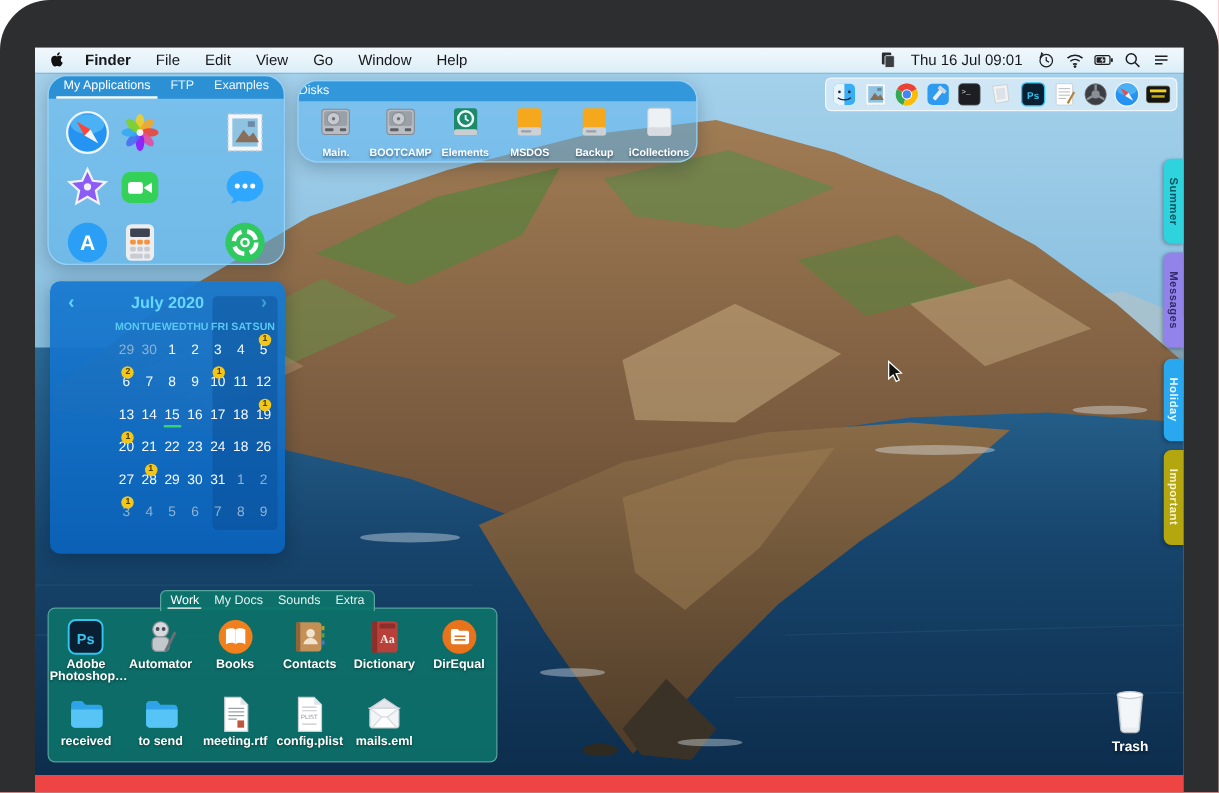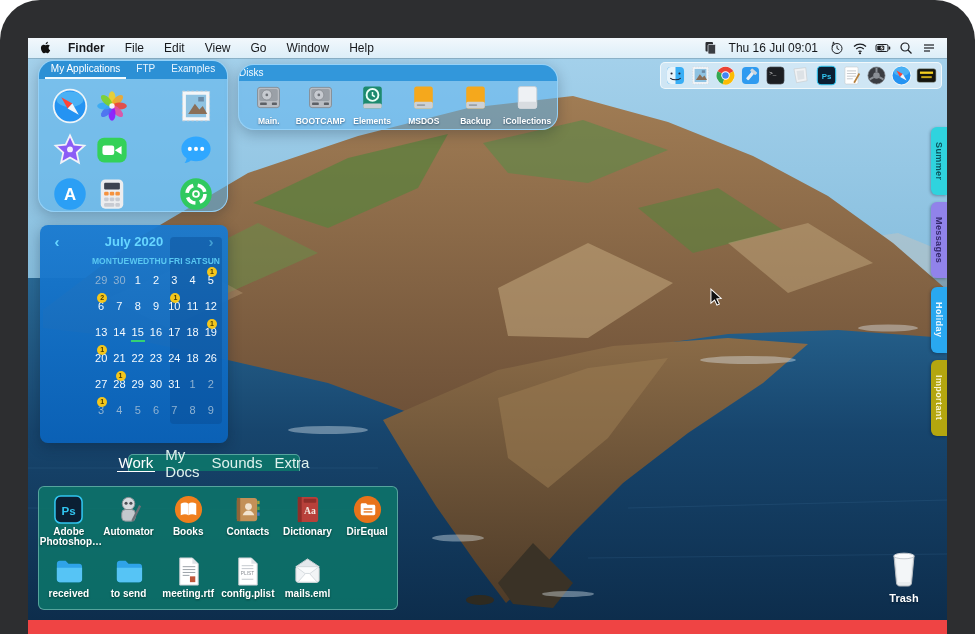--- a/index.html
+++ b/index.html
@@ -53,21 +53,21 @@
   .weekend-shade { position:absolute; right:-2px; top:-16px; width:52px; bottom:0; background:rgba(9,70,140,.38); border-radius:4px; z-index:0; }
   .cal-week { height:26px; position:relative; z-index:2; }
   .cal-cell { position:relative; display:flex; align-items:center; justify-content:center; font-size:11px; color:#f4fafe; }
   .cal-cell.muted { color:#8fb2d2; }
   .cal-cell .num { padding:1px 1px 2px; border-bottom:2px solid transparent; }
   .cal-cell.today .num { border-bottom-color:#35d173; }
   .badge { position:absolute; top:-1px; right:3px; min-width:10px; height:10px; border-radius:6px; background:#f3c61c; color:#4a3c00; font-size:7px; font-weight:bold; line-height:10px; text-align:center; padding:0 1px; }
 
   
   .bottom-panel { position:absolute; left:10px; top:448px; width:360px; height:124px; background:rgba(13,116,106,.88); border:1px solid rgba(160,220,210,.5); border-radius:6px; z-index:10; }
-  .bp-tabs { position:absolute; left:100px; top:416px; width:172px; height:17px; background:rgba(13,116,106,.92); border:1px solid rgba(160,220,210,.5); border-bottom:none; border-radius:5px 5px 0 0; display:flex; align-items:center; justify-content:center; gap:8px; font-size:15px; color:#dff2ee; z-index:11; }
+  .bp-tabs { position:absolute; left:100px; top:434px; width:172px; height:17px; background:rgba(13,116,106,.92); border:1px solid rgba(160,220,210,.5); border-bottom:none; border-radius:5px 5px 0 0; display:flex; align-items:center; justify-content:center; gap:8px; font-size:10px; color:#dff2ee; z-index:11; }
   .bp-tab { border-bottom:1.5px solid transparent; padding:0 2px; }
   .bp-tab.active { color:#fff; border-bottom-color:#fff; }
   .bp-row { display:grid; grid-template-columns:repeat(6,1fr); padding-top:7px; }
   .bp-item { display:flex; flex-direction:column; align-items:center; height:55px; }
   .bp-item .bicon { width:31px; height:31px; display:flex; }
   .bp-label { font-size:10px; font-weight:bold; color:#fff; text-shadow:0 1px 2px rgba(0,25,20,.6); text-align:center; line-height:9.5px; margin-top:2px; max-width:58px; }
 
   
   .side-tab { position:absolute; right:0; width:16px; border-radius:6px 0 0 6px; writing-mode:vertical-rl; display:flex; align-items:center; justify-content:center; font-size:9px; font-weight:bold; letter-spacing:.4px; z-index:10; box-shadow:-1px 1px 3px rgba(0,20,40,.3); }
 

